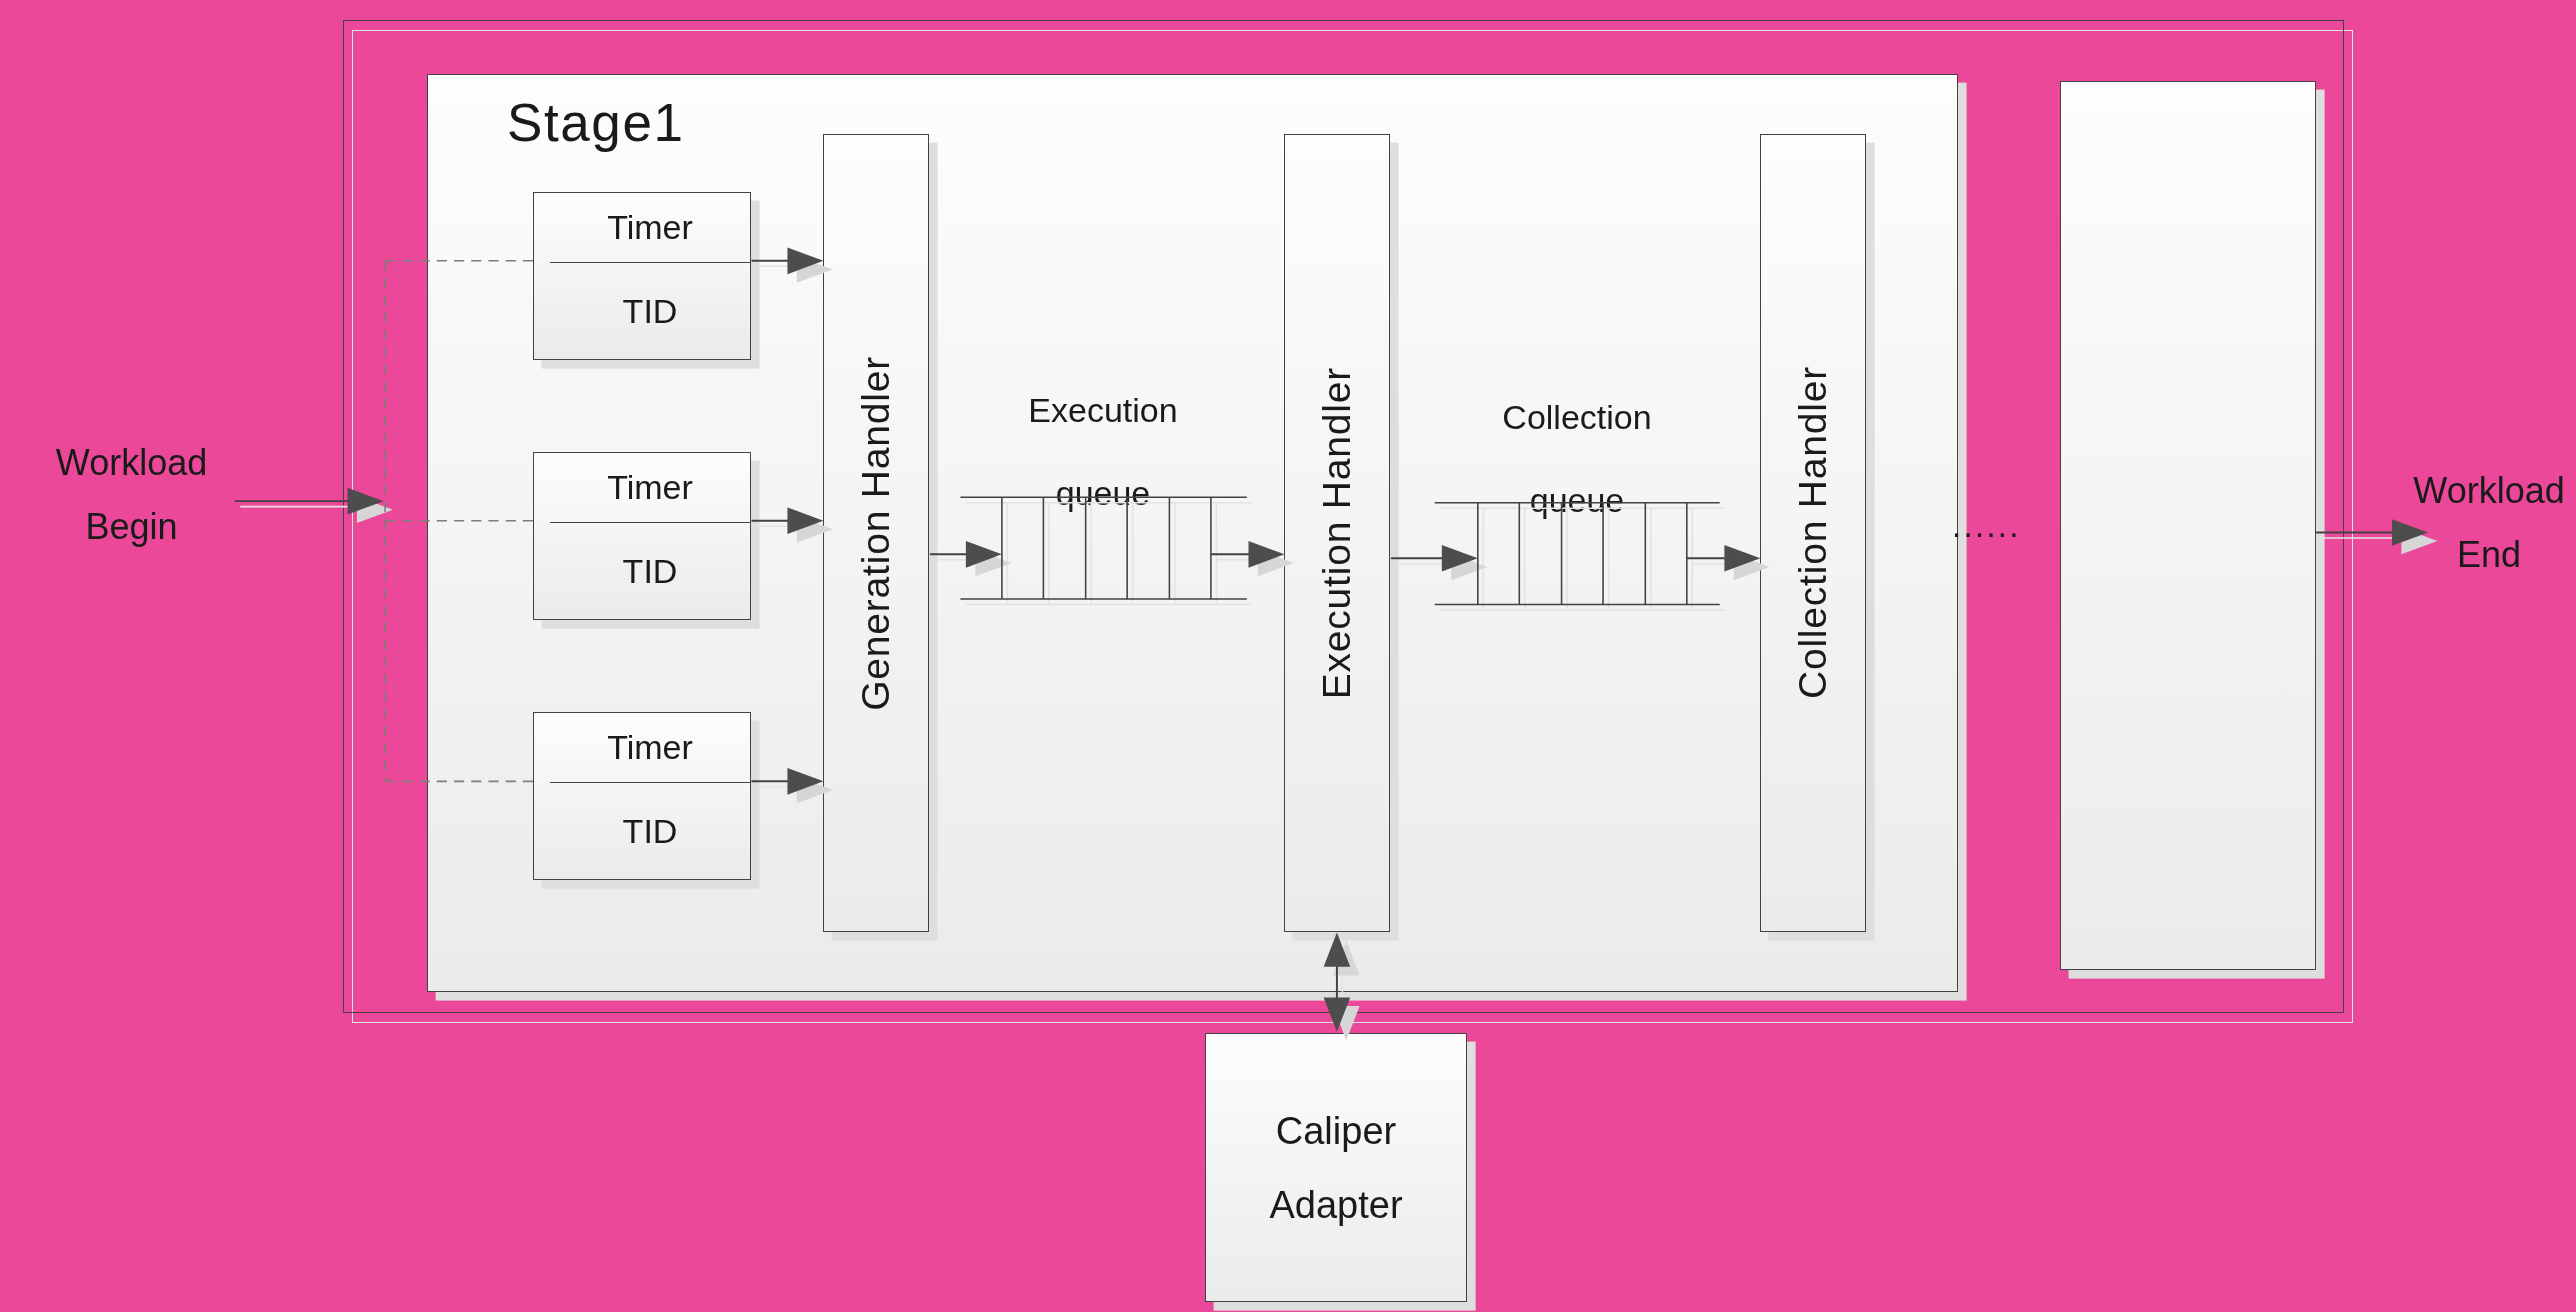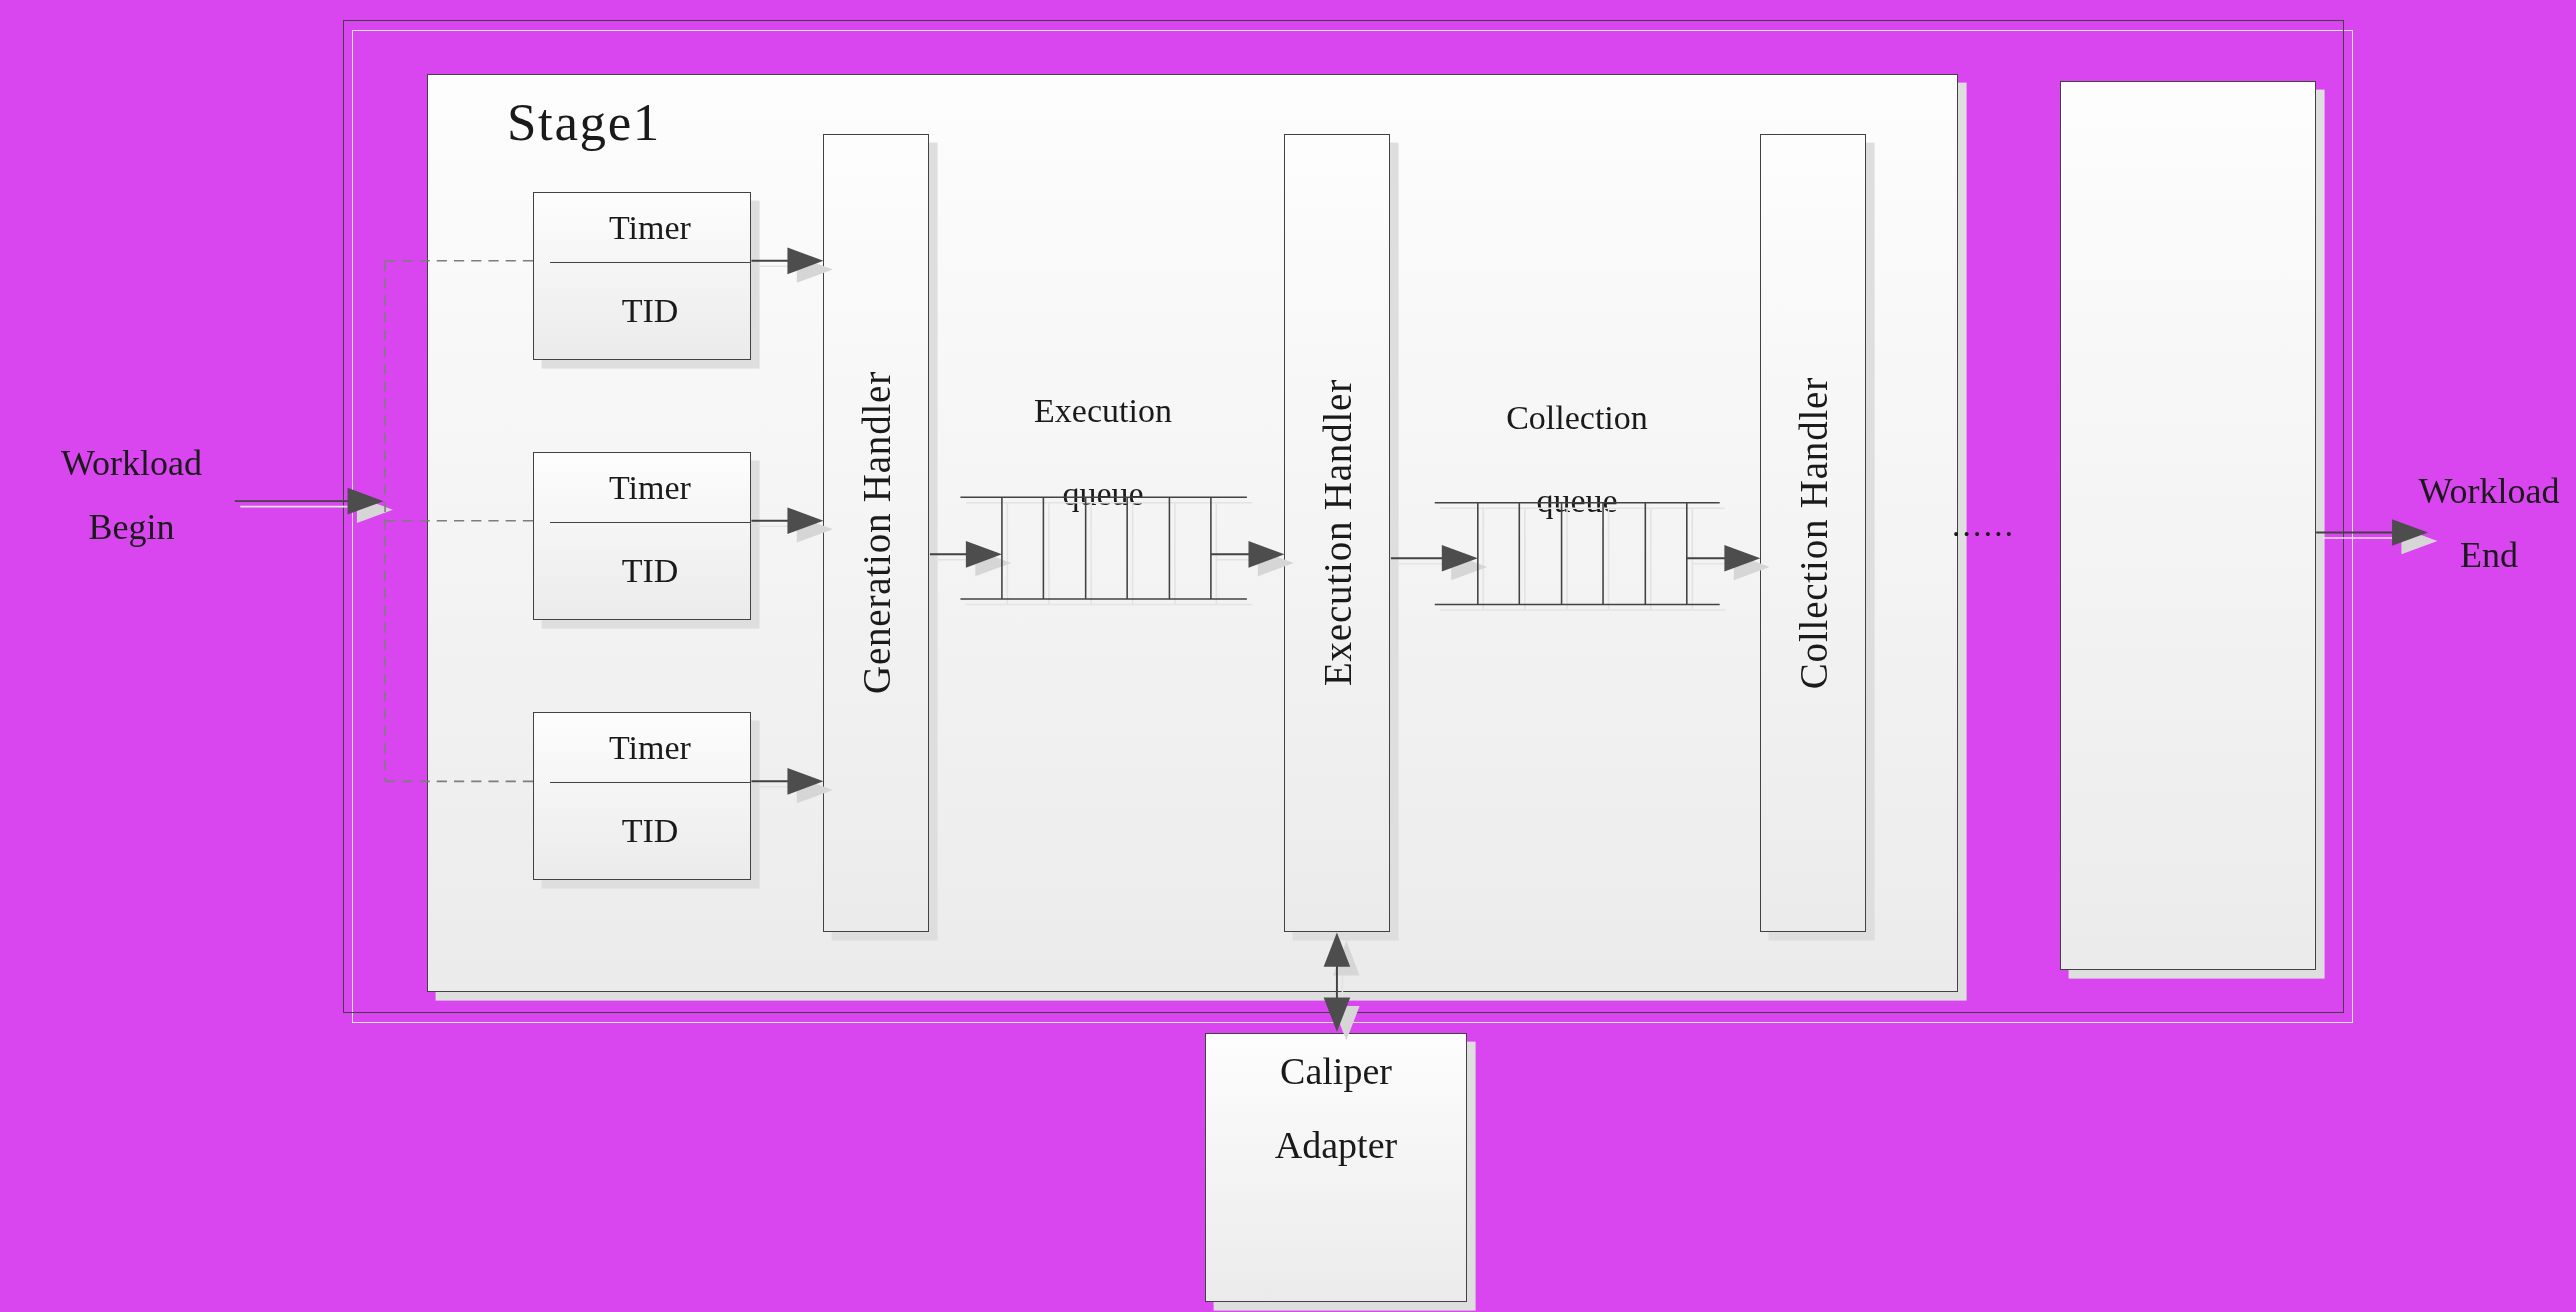--- a/index.html
+++ b/index.html
@@ -8,22 +8,22 @@
     --arrow:#4d4d4d;
     --arrow-shadow:#d6d6d6;
     --shadow:#dedede;
     --fill-top:#fdfdfd;
     --fill-bottom:#ebebeb;
     --text:#1a1a1a;
     --dash:#7d7d7d;
   }
   html,body{margin:0;padding:0;background:#ffffff;}
   .canvas{
-    position:relative;width:2576px;height:1313px;background:#d946ef;
-    font-family:Liberation Serif, serif;color:var(--text);overflow:hidden;
+    position:relative;width:2576px;height:1313px;background:#ec4899;
+    font-family:Liberation Sans, sans-serif;color:var(--text);overflow:hidden;
   }
   .abs{position:absolute;}
   
   .vbox{
     position:absolute;
     border:1.6px solid var(--line);
     background:linear-gradient(180deg,var(--fill-top) 0%,var(--fill-bottom) 100%);
     box-shadow:8.6px 8.6px 0 var(--shadow);
     box-sizing:border-box;
   }
@@ -61,21 +61,21 @@
   }
   .queue-label{
     display:flex;flex-direction:column;align-items:center;
     font-size:34px;line-height:67px;text-align:center;white-space:nowrap;gap:16px;
   }
   .endpoint-label{
     display:flex;flex-direction:column;align-items:center;
     font-size:36px;line-height:64px;text-align:center;white-space:nowrap;
   }
   .caliper-box{
-    display:flex;flex-direction:column;align-items:center;
+    display:flex;flex-direction:column;align-items:center;justify-content:center;
     font-size:38px;line-height:74px;text-align:center;
   }
   .dots{font-size:33px;letter-spacing:2.3px;white-space:nowrap;}
   svg.connectors{position:absolute;left:0;top:0;z-index:30;}
   .z10{z-index:10}.z20{z-index:20}
 </style>
 </head>
 <body>
 
 <div class="canvas">

